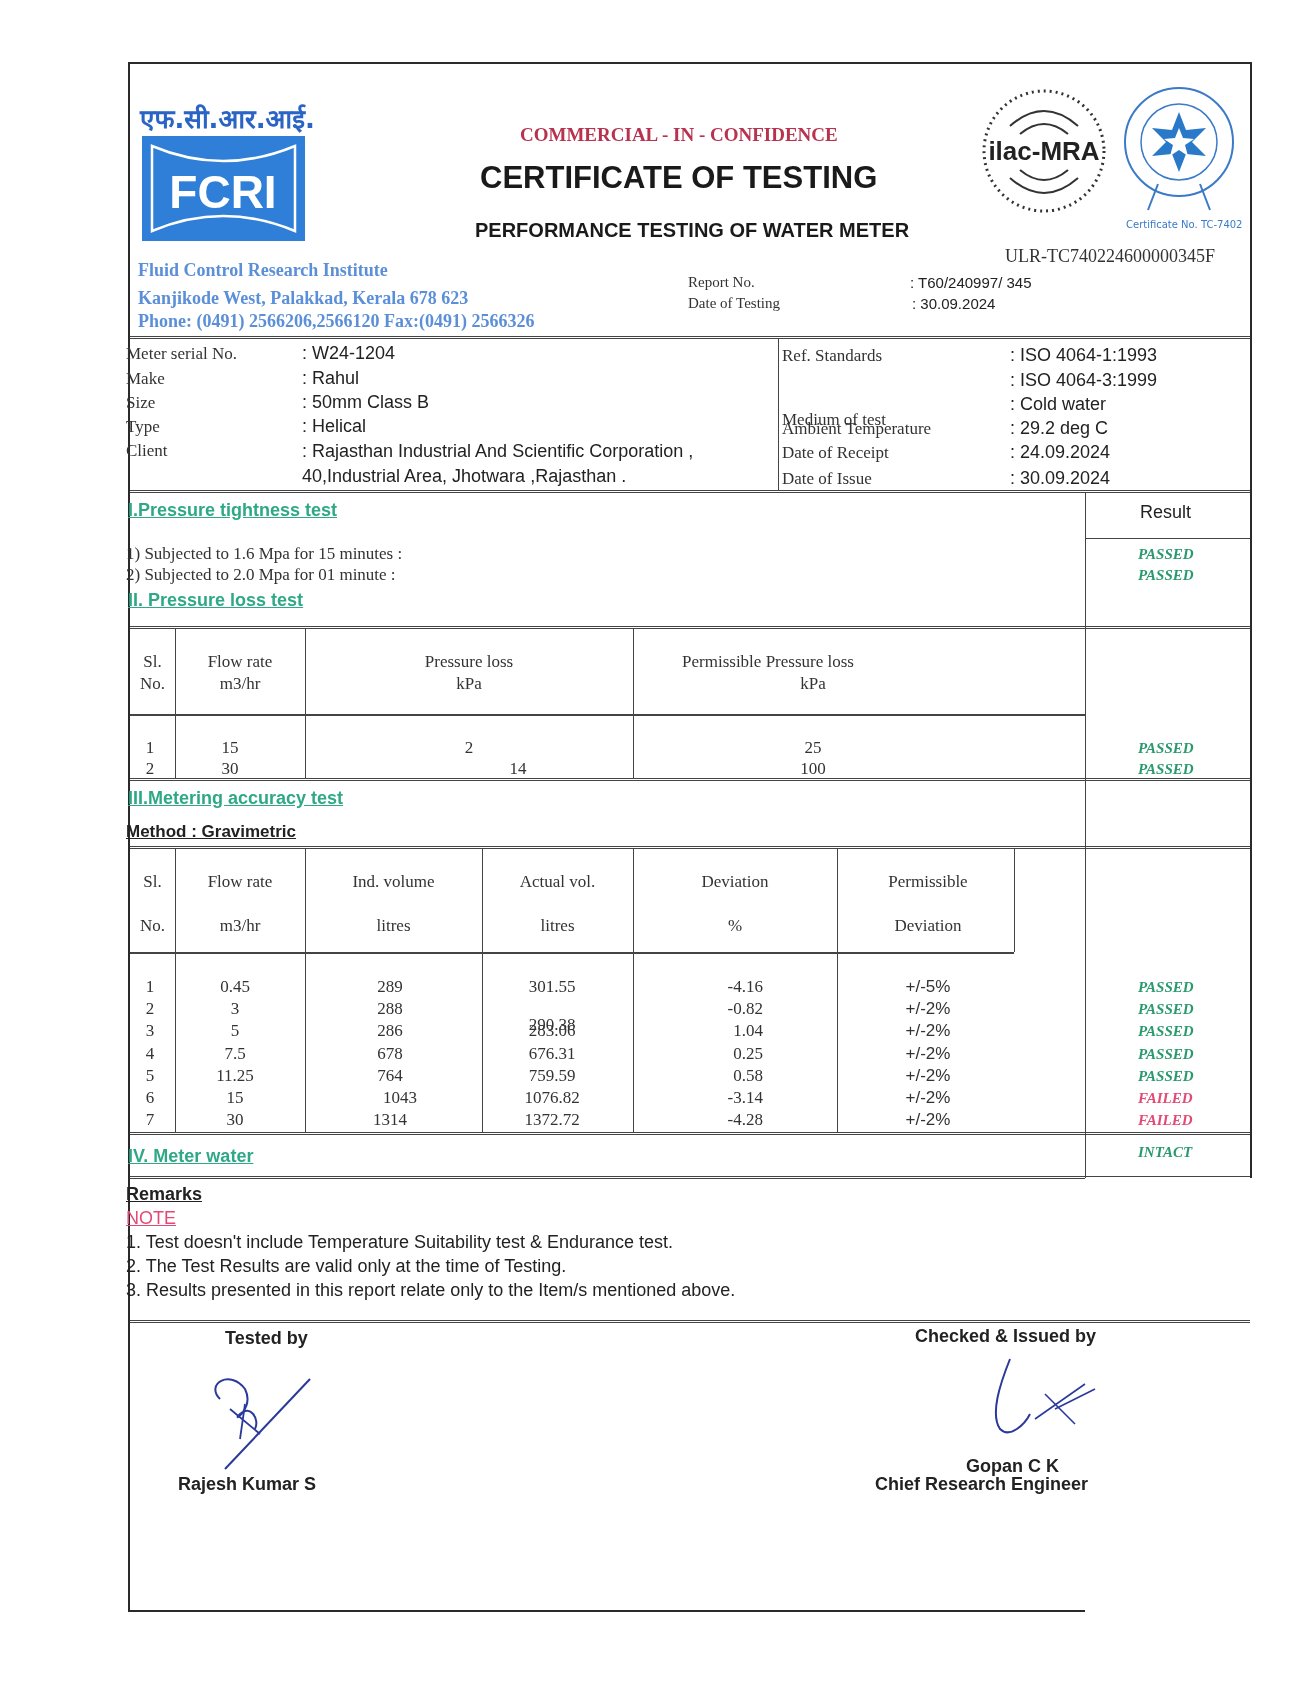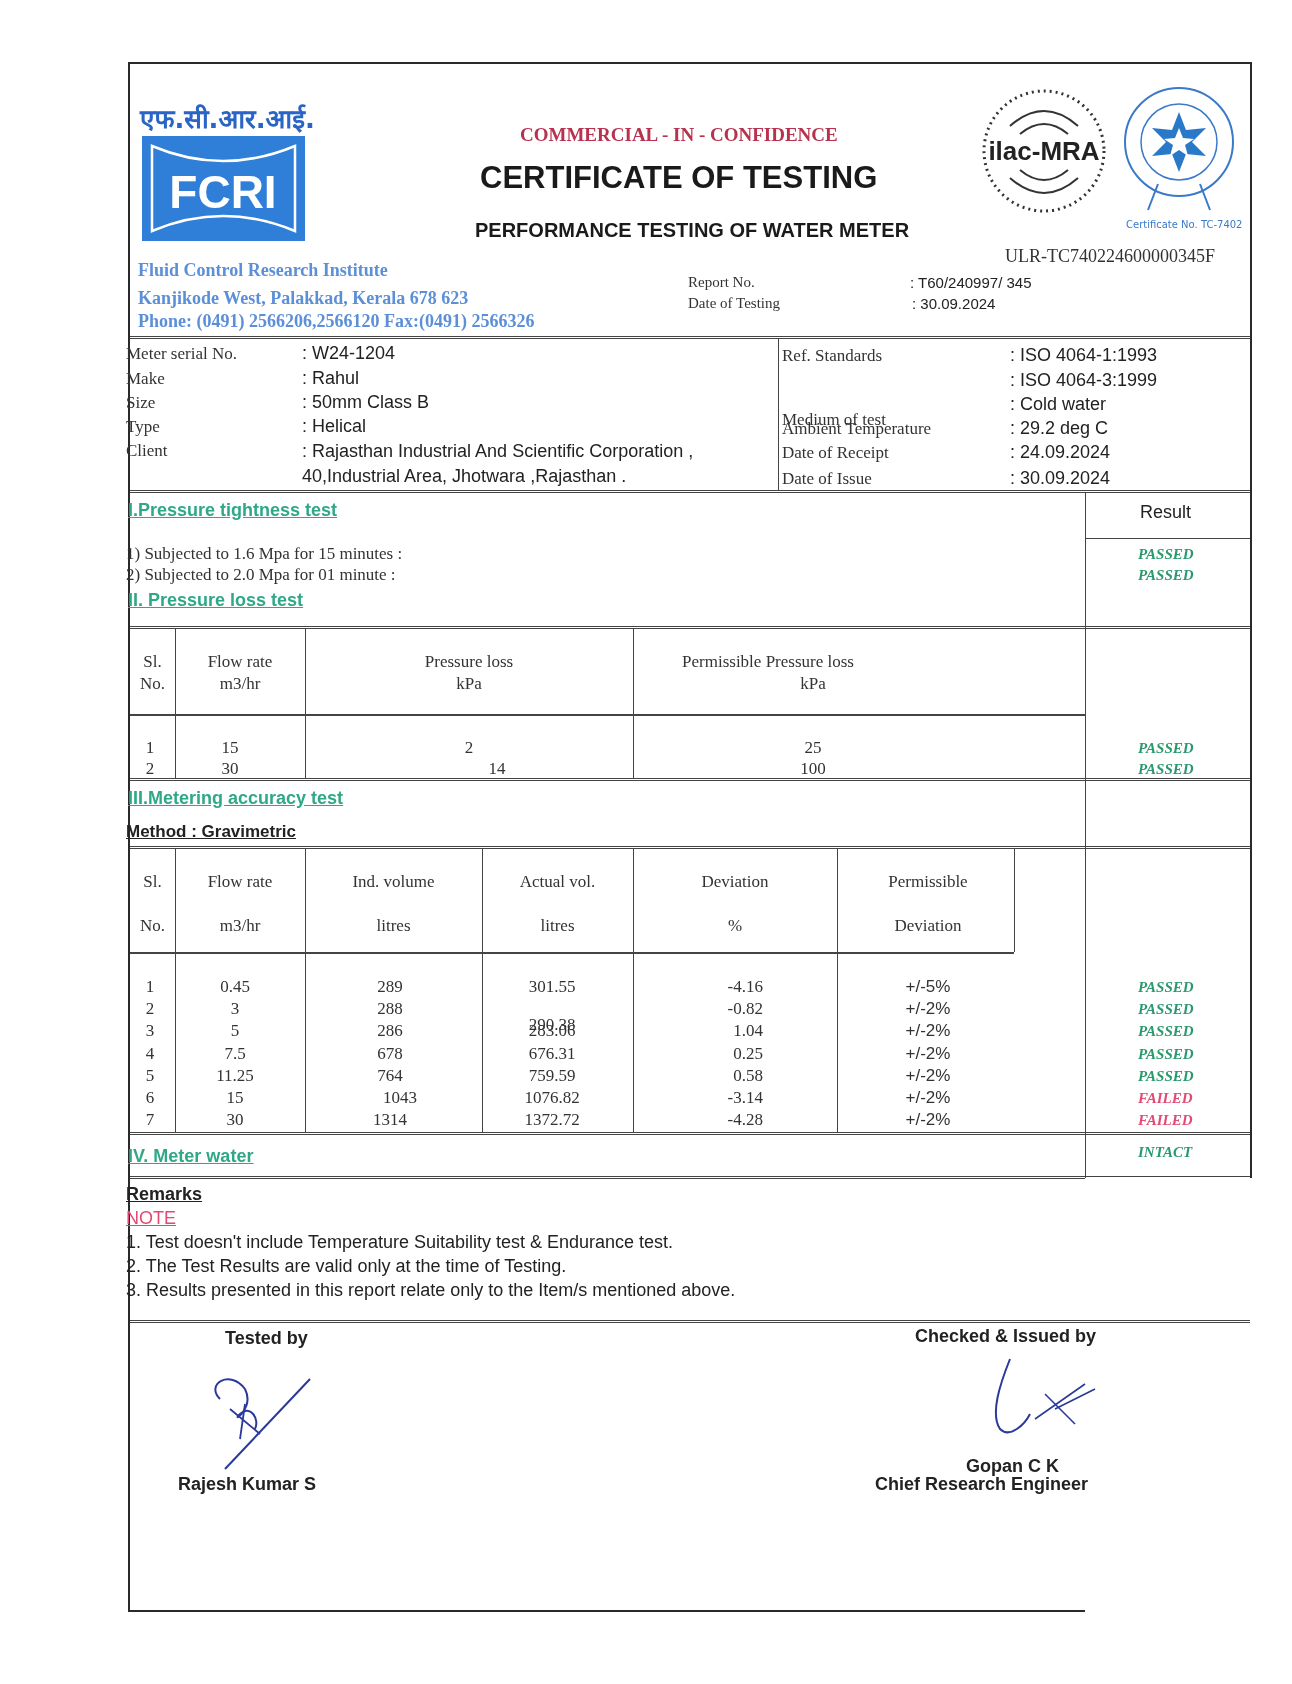--- a/index.html
+++ b/index.html
@@ -152,21 +152,21 @@
     <div>
       <div class="td" style="left:0;width:40px;top:674px;">1</div>
       <div class="td" style="left:45px;width:110px;top:674px;">15</div>
       <div class="td" style="left:175px;width:328px;top:674px;">2</div>
       <div class="td" style="left:503px;width:360px;top:674px;">25</div>
       <div class="abs res-pass" style="left:1008px;top:676px;">PASSED</div>
     </div>
     <div>
       <div class="td" style="left:0;width:40px;top:695px;">2</div>
       <div class="td" style="left:45px;width:110px;top:695px;">30</div>
-      <div class="td" style="left:166px;width:328px;top:695px;padding-left:37px;">14</div>
+      <div class="td" style="left:187px;width:328px;top:695px;padding-left:37px;">14</div>
       <div class="td" style="left:503px;width:360px;top:695px;">100</div>
       <div class="abs res-pass" style="left:1008px;top:697px;">PASSED</div>
     </div>
   </div>
   <div class="hline" style="top:714px;"></div>
 
   <div class="abs sec-title" style="left:-2px;top:724px;">III.Metering accuracy test</div>
   <div class="abs sans" style="left:-4px;top:758px;font-size:17px;font-weight:bold;color:#222;text-decoration:underline;">Method : Gravimetric</div>
   <div class="hline" style="top:782px;"></div>
 

